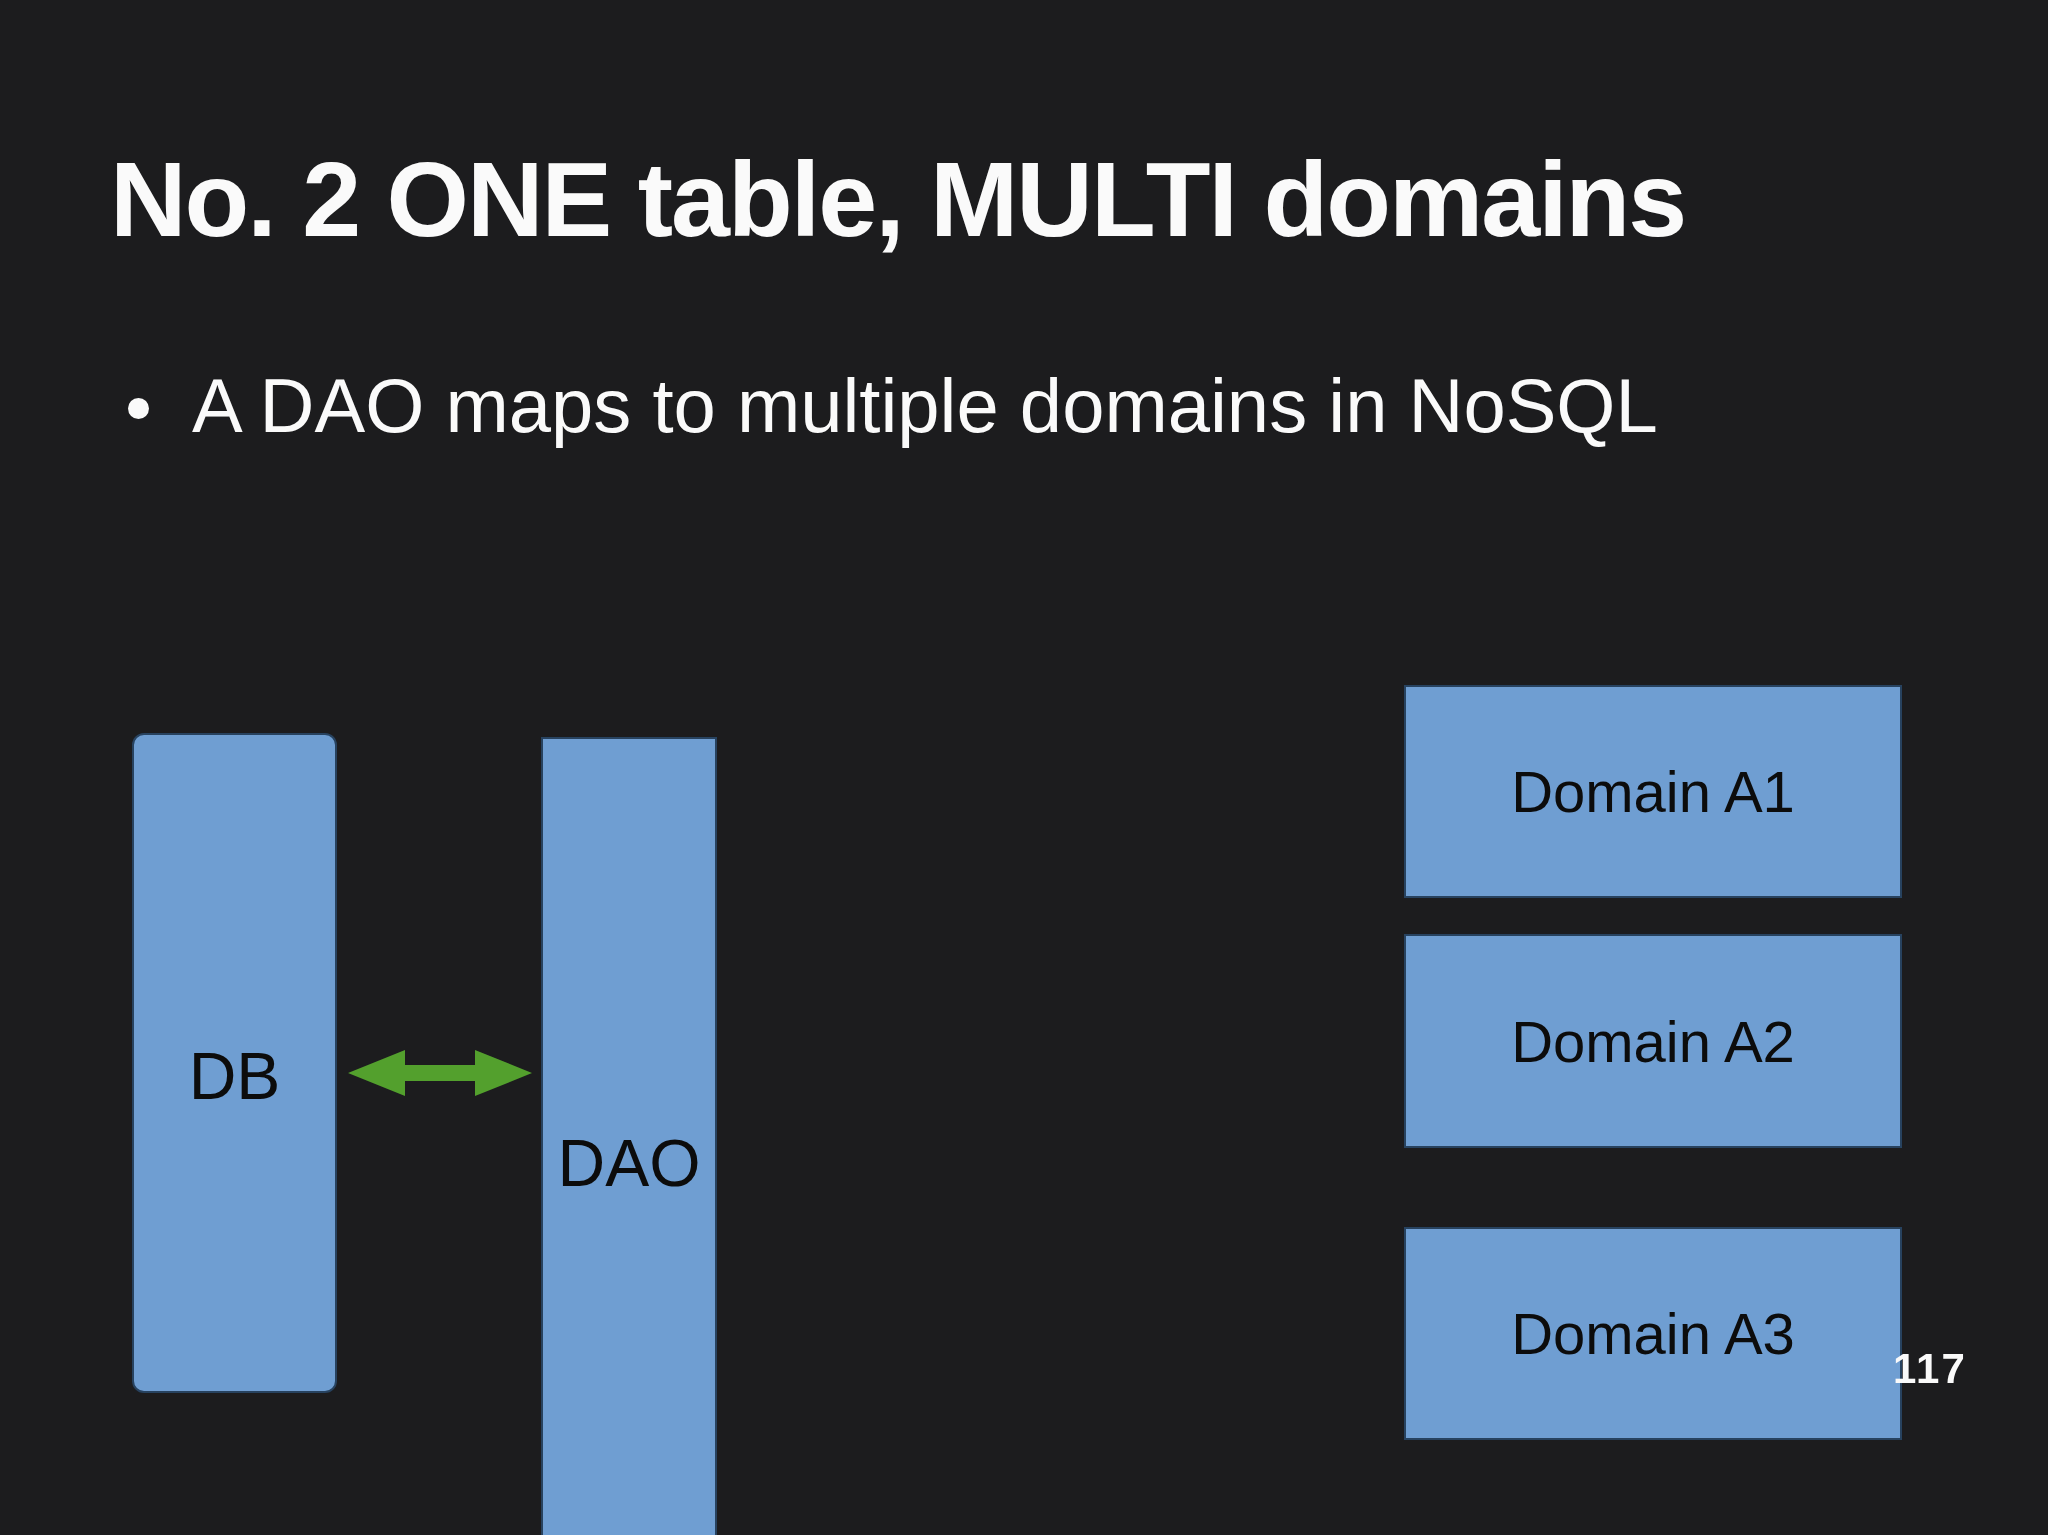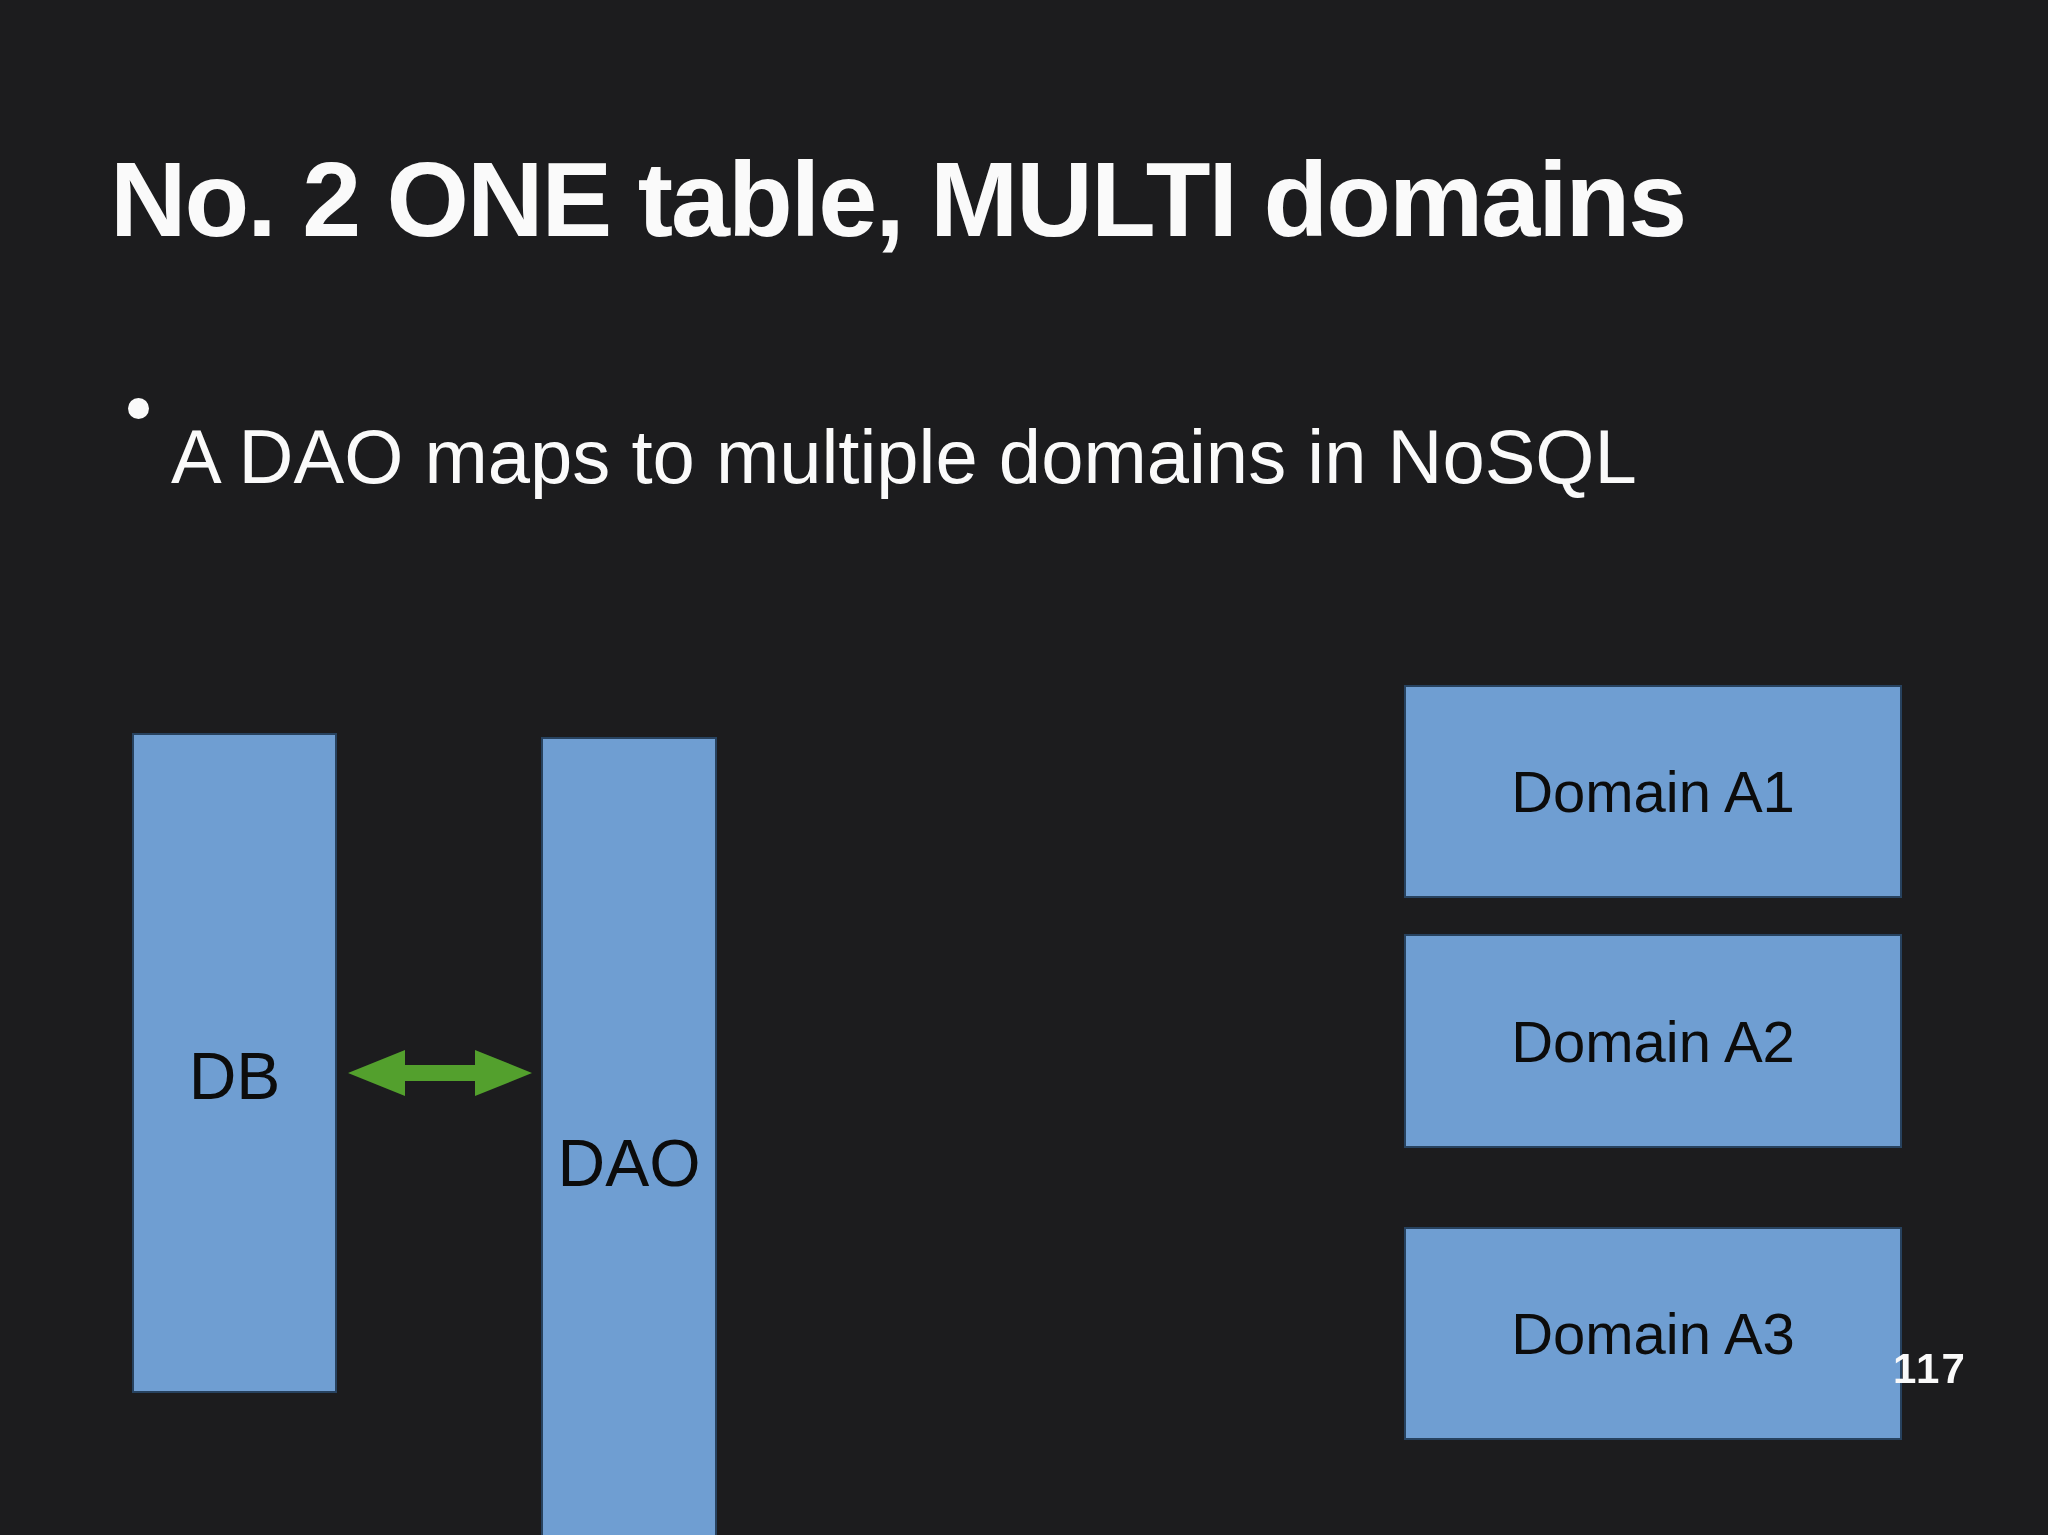--- a/index.html
+++ b/index.html
@@ -26,21 +26,20 @@
     letter-spacing:-2px;
     line-height:1;
     color:var(--text-light);
     white-space:nowrap;
   }
   .bullet-row{
     position:absolute;
     left:128px;top:368px;
     display:flex;
     align-items:flex-start;
-    flex-direction:column;
   }
   .bullet-dot{
     width:21px;height:21px;
     margin-top:30px;
     border-radius:50%;
     background:var(--text-light);
     flex:0 0 auto;
   }
   .bullet-text{
     margin-left:43px;
@@ -57,20 +56,21 @@
     box-sizing:border-box;
     display:flex;
     align-items:center;
     justify-content:center;
     color:var(--text-dark);
   }
   .db-box{
     left:132px;top:733px;width:205px;height:660px;
     font-size:66px;
     padding-top:26px;
+    border-radius:12px;
   }
   .dao-box{
     left:541px;top:737px;width:176px;height:833px;
     font-size:66px;
     padding-top:18px;
   }
   .domain-box{
     left:1404px;width:498px;height:213px;
     font-size:58px;
   }

